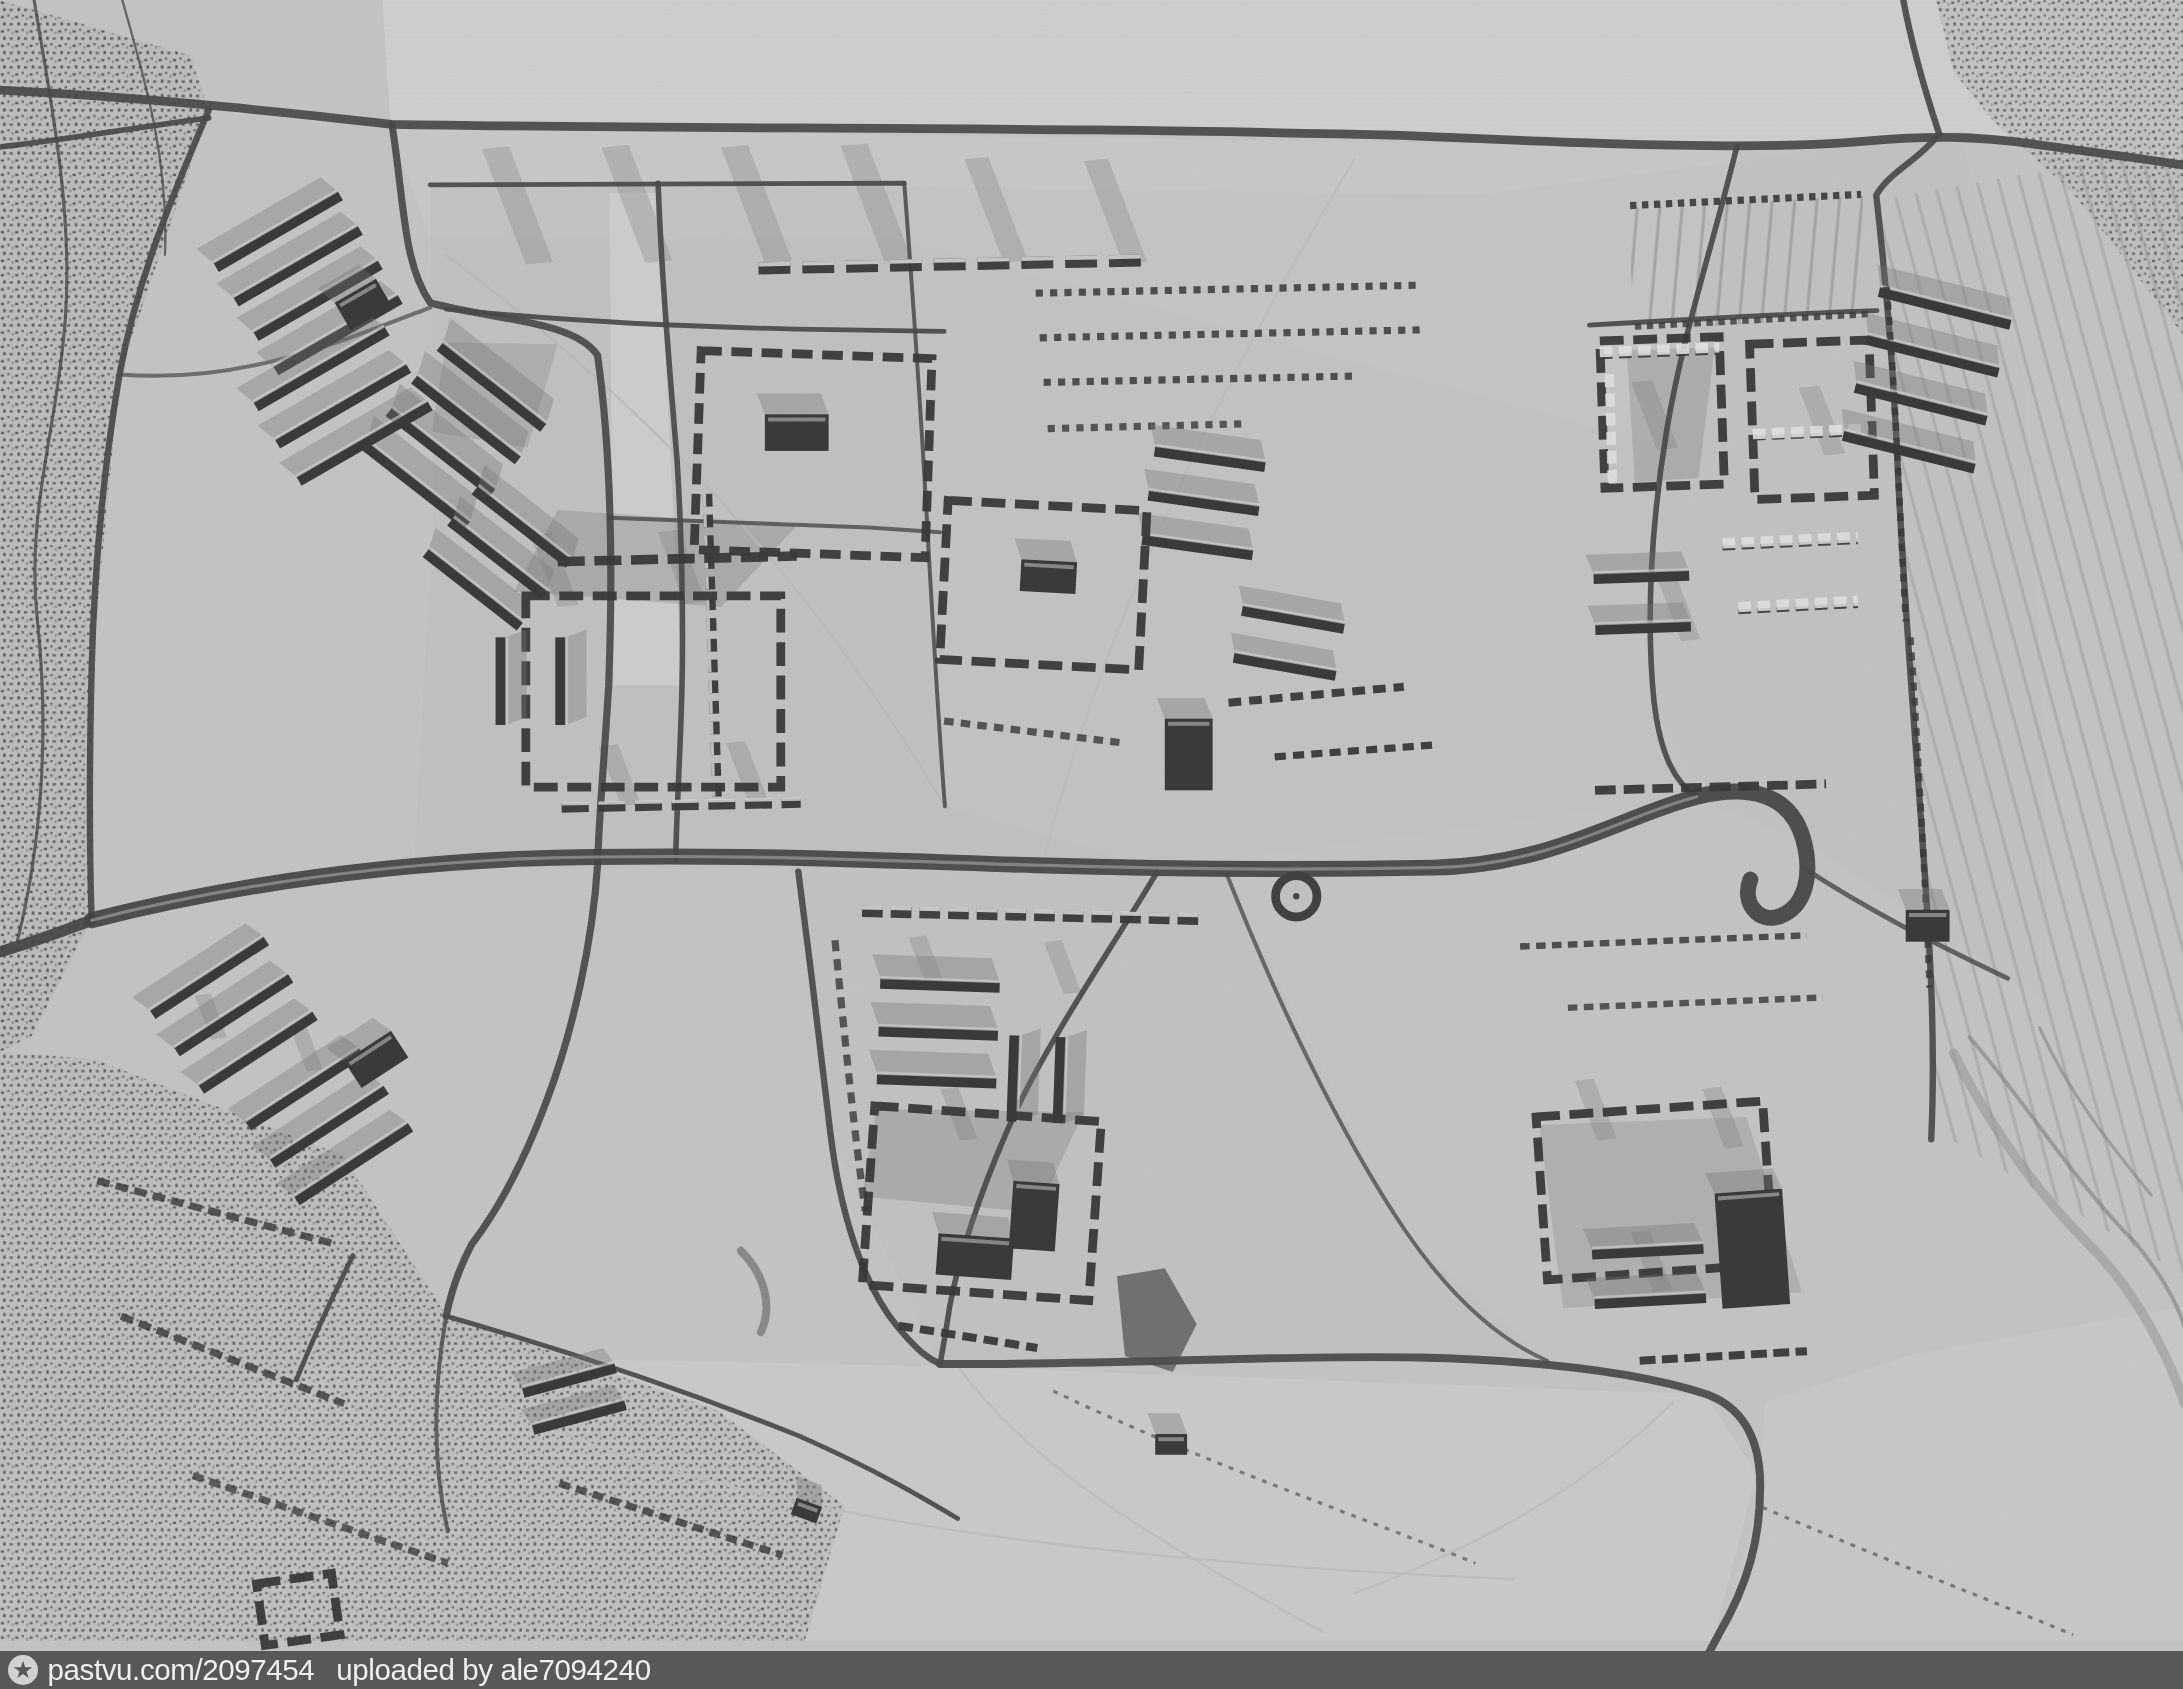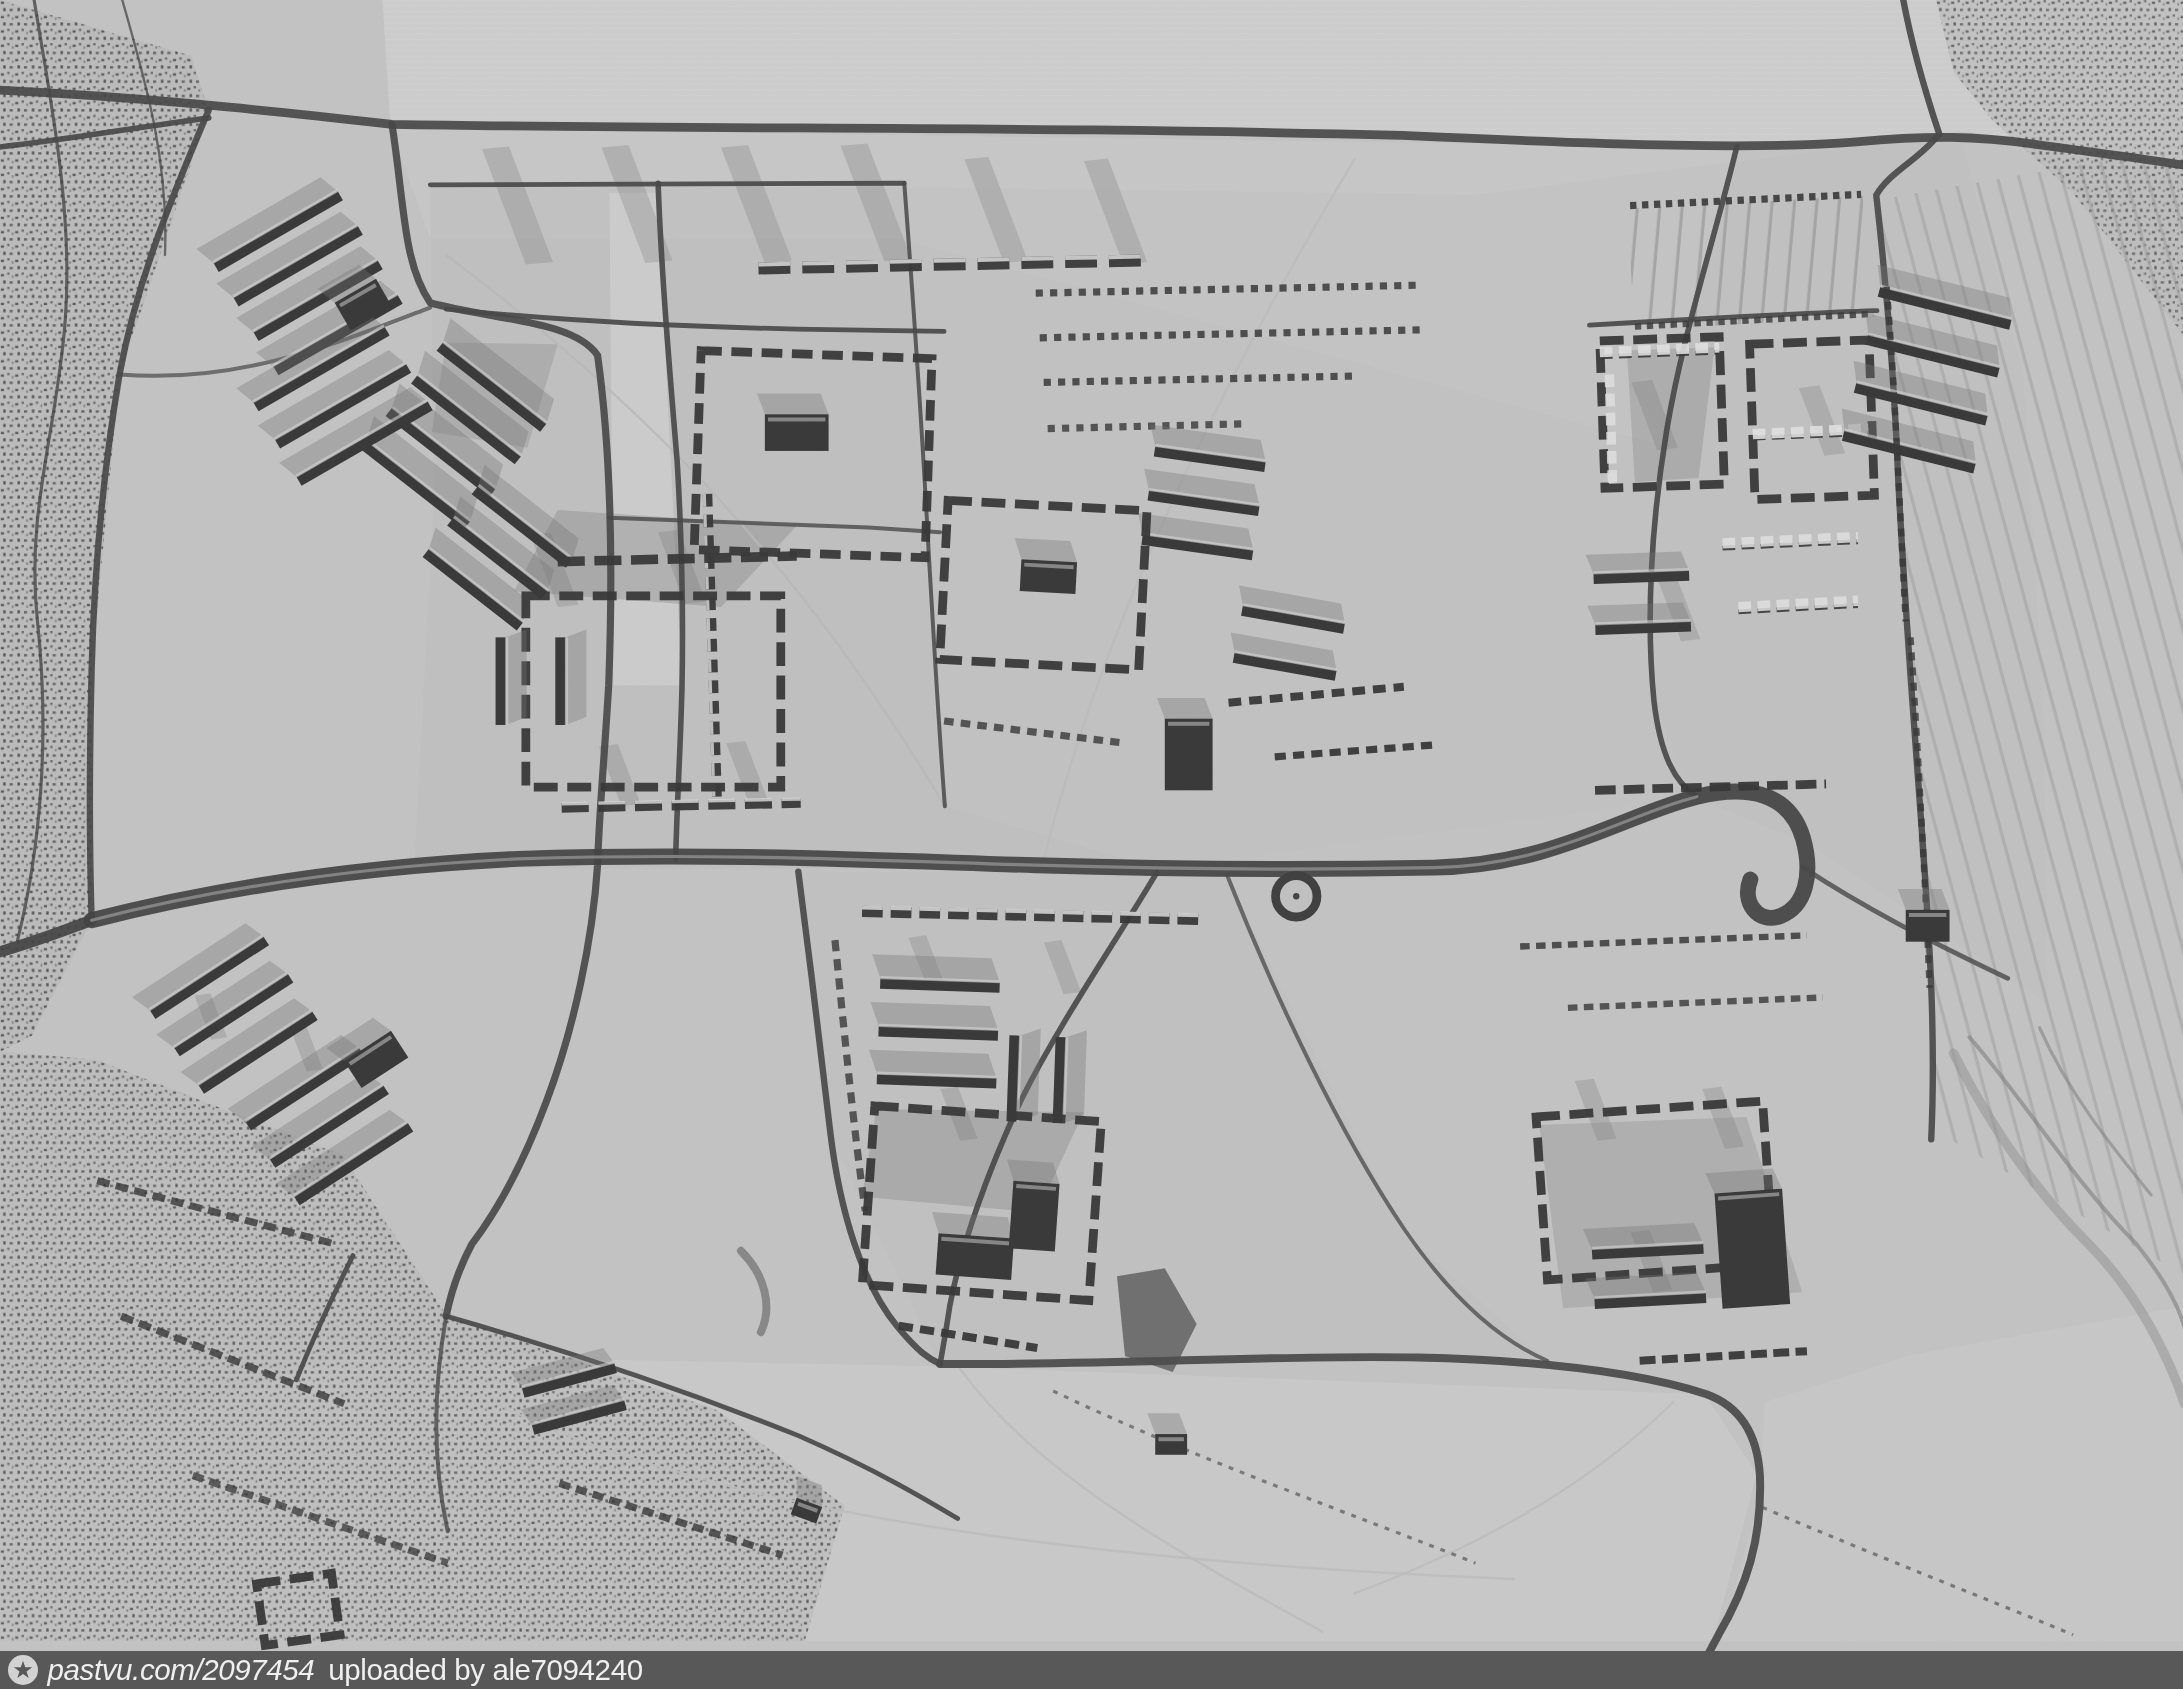--- a/index.html
+++ b/index.html
@@ -5,22 +5,22 @@
   html,body{margin:0;padding:0;background:#1a1a1a;}
   .stage{position:relative;width:2183px;height:1689px;overflow:hidden;background:#c9c9c9;
          font-family:"Liberation Sans",sans-serif;}
   .stage svg{position:absolute;left:0;top:0;}
   .watermark{position:absolute;left:0;right:0;bottom:0;height:38px;background:#585858;
              display:flex;align-items:center;color:#efefef;font-size:29.5px;line-height:38px;
              padding-left:8px;box-sizing:border-box;}
   .logo{width:30px;height:30px;border-radius:50%;background:#d2d2d2;color:#585858;
         display:flex;align-items:center;justify-content:center;font-size:24px;flex:0 0 30px;
         margin-right:9.6px;}
-  .wm-url{letter-spacing:-0.4px;font-style:italic;}
-  .wm-upl{margin-left:14px;letter-spacing:-0.4px;}
+  .wm-url{letter-spacing:-0.4px;}
+  .wm-upl{margin-left:22px;letter-spacing:-0.4px;}
 </style>
 </head>
 <body>
 
 <div class="stage">
   <svg id="photo" width="2183" height="1689" viewBox="0 0 2740 2120">
     <defs>
       <filter id="grainF" x="0" y="0" width="100%" height="100%">
         <feTurbulence type="fractalNoise" baseFrequency="0.55" numOctaves="2" stitchTiles="stitch" result="n"></feTurbulence>
         <feColorMatrix in="n" type="matrix" values="0 0 0 0 0.35  0 0 0 0 0.35  0 0 0 0 0.35  0.9 0.9 0.9 0 0"></feColorMatrix>

